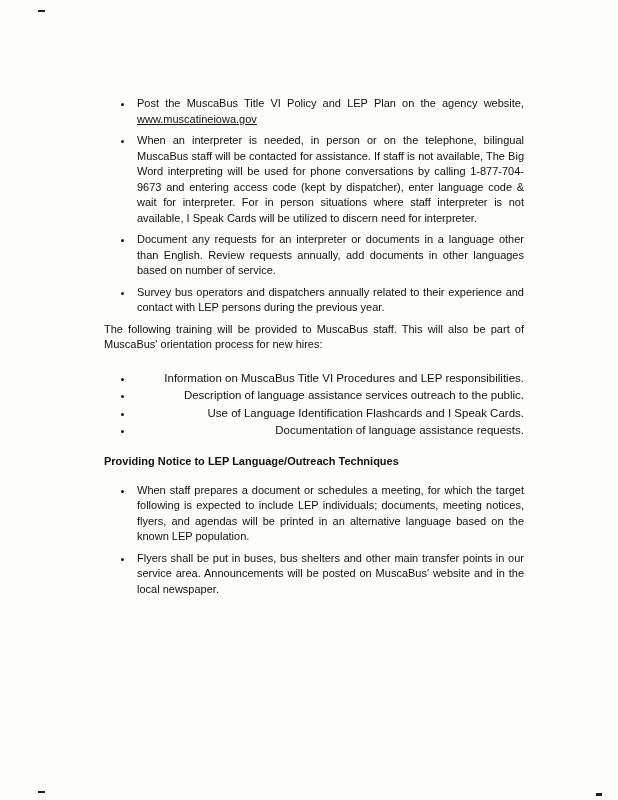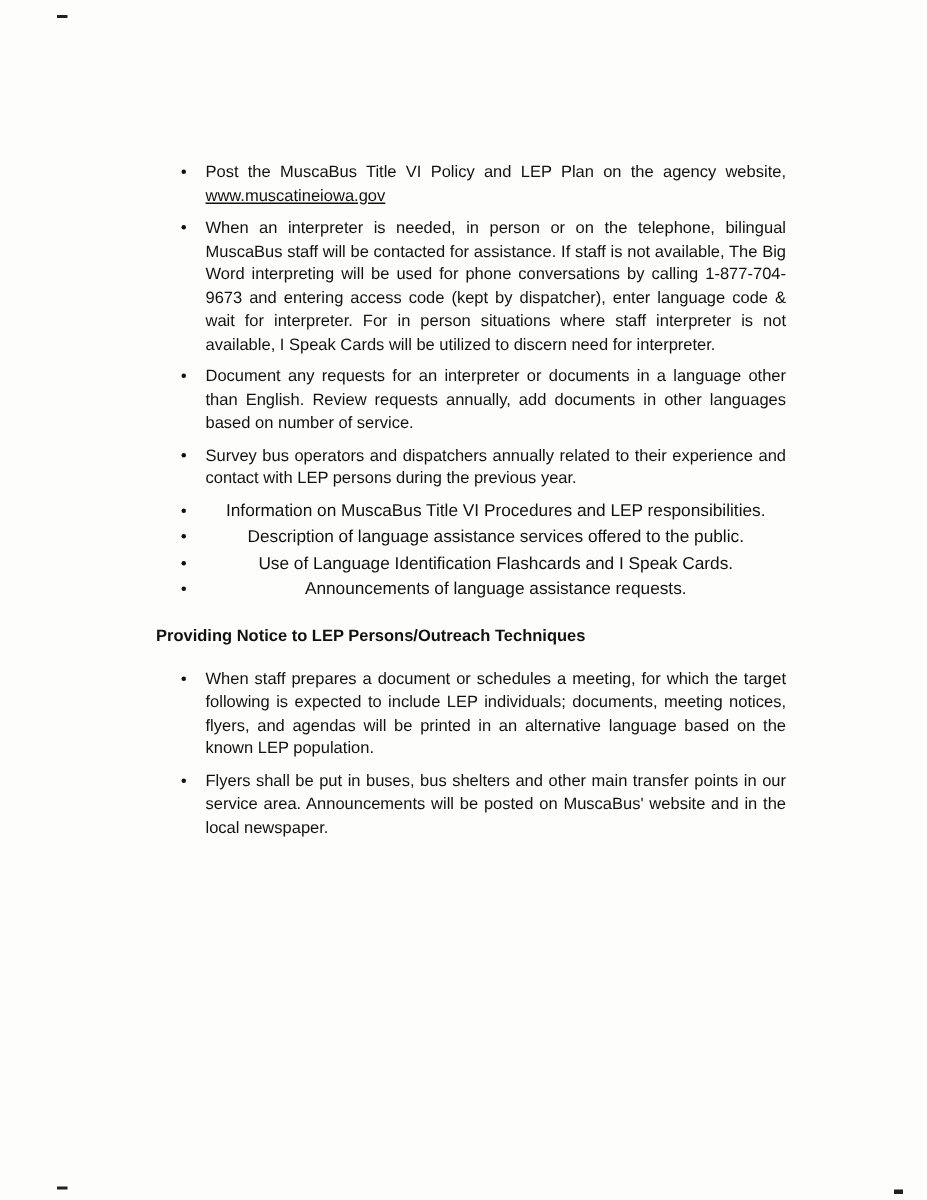--- a/index.html
+++ b/index.html
@@ -9,38 +9,38 @@
     height: 800px;
     background: #fdfdfc;
     font-family: "Liberation Sans", sans-serif;
     color: #111;
     position: relative;
     overflow: hidden;
   }
   .page {
     position: absolute;
     left: 104px;
-    top: 108px;
+    top: 96px;
     width: 420px;
   }
   ul.bullets {
     margin: 0;
     padding: 0 0 0 30px;
     list-style: disc;
   }
   ul.bullets li {
     font-size: 11px;
     line-height: 15.5px;
     text-align: justify;
     padding-left: 3px;
     margin: 0 0 6px 0;
   }
   ul.bullets.tight li {
     margin: 0 0 2px 0;
-    text-align: center;
+    text-align: right;
     font-size: 11.5px;
   }
   h3.heading {
     font-size: 11px;
     font-weight: bold;
     margin: 20px 0 16px 0;
   }
   p.para {
     font-size: 11px;
     line-height: 15.5px;
@@ -71,29 +71,30 @@
 <div class="page">
 
   <ul class="bullets">
     <li><span>Post the MuscaBus Title VI Policy and LEP Plan on the agency website, </span><a class="doclink" href="#">www.muscatineiowa.gov</a></li>
     <li>When an interpreter is needed, in person or on the telephone, bilingual MuscaBus staff will be contacted for assistance.  If staff is not available, The Big Word interpreting will be used for phone conversations by calling 1-877-704-9673 and entering access code (kept by dispatcher), enter language code &amp; wait for interpreter. For in person situations where staff interpreter is not available, I Speak Cards will be utilized to discern need for interpreter.</li>
     <li>Document any requests for an interpreter or documents in a language other than English.  Review requests annually, add documents in other languages based on number of service.</li>
     <li>Survey bus operators and dispatchers annually related to their experience and contact with LEP persons during the previous year.</li>
   </ul>
 
 
+  <p class="para">The following training will be provided to MuscaBus staff.  This will also be part of MuscaBus' orientation process for new hires:</p>
 
   <ul class="bullets tight">
     <li>Information on MuscaBus Title VI Procedures and LEP responsibilities.</li>
-    <li>Description of language assistance services offered to the public.</li>
+    <li>Description of language assistance services outreach to the public.</li>
     <li>Use of Language Identification Flashcards and I Speak Cards.</li>
-    <li>Announcements of language assistance requests.</li>
+    <li>Documentation of language assistance requests.</li>
   </ul>
 
-  <h3 class="heading">Providing Notice to LEP Persons/Outreach Techniques</h3>
+  <h3 class="heading">Providing Notice to LEP Language/Outreach Techniques</h3>
 
 
   <ul class="bullets">
     <li>When staff prepares a document or schedules a meeting, for which the target following is expected to include LEP individuals; documents, meeting notices, flyers, and agendas will be printed in an alternative language based on the known LEP population.</li>
     <li>Flyers shall be put in buses, bus shelters and other main transfer points in our service area. Announcements will be posted on MuscaBus' website and in the local newspaper.</li>
   </ul>
 
 </div>
 
 </body></html>

